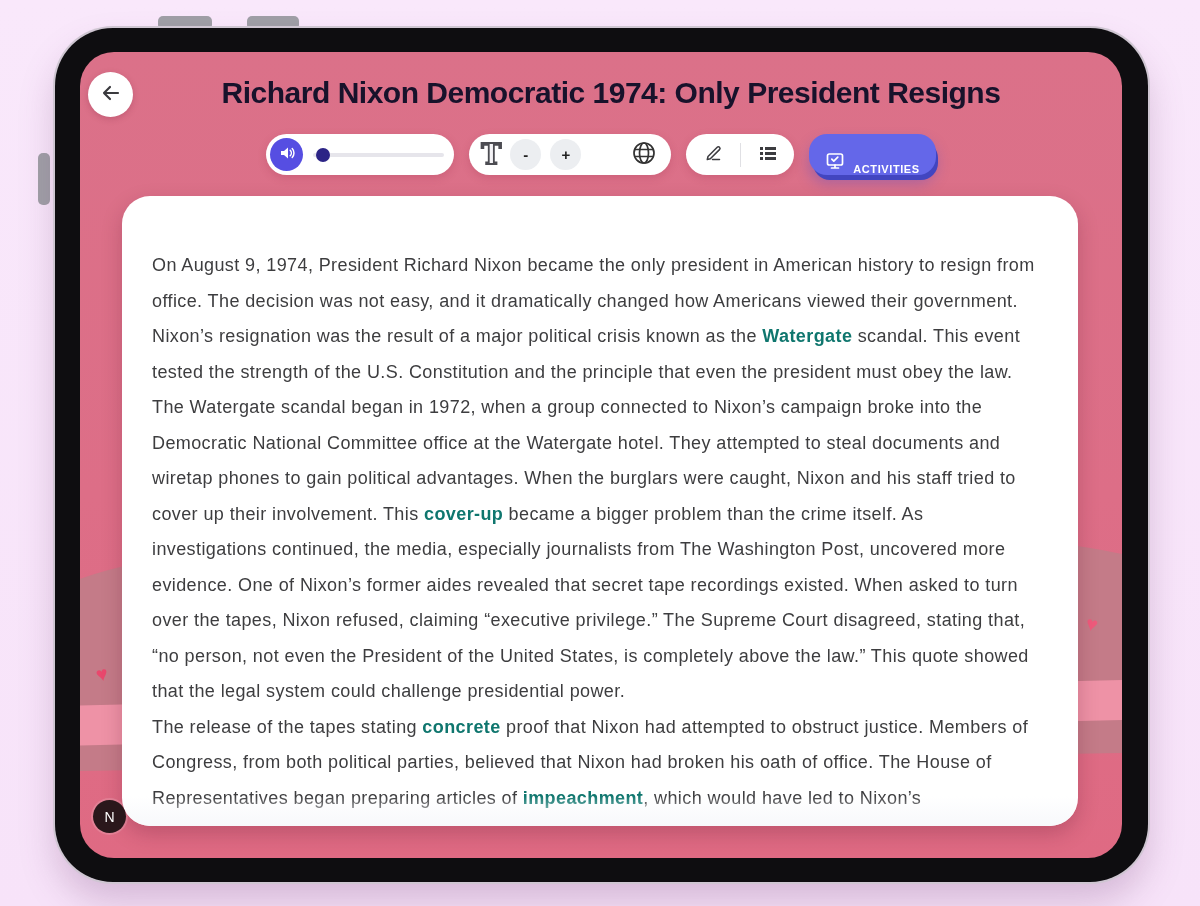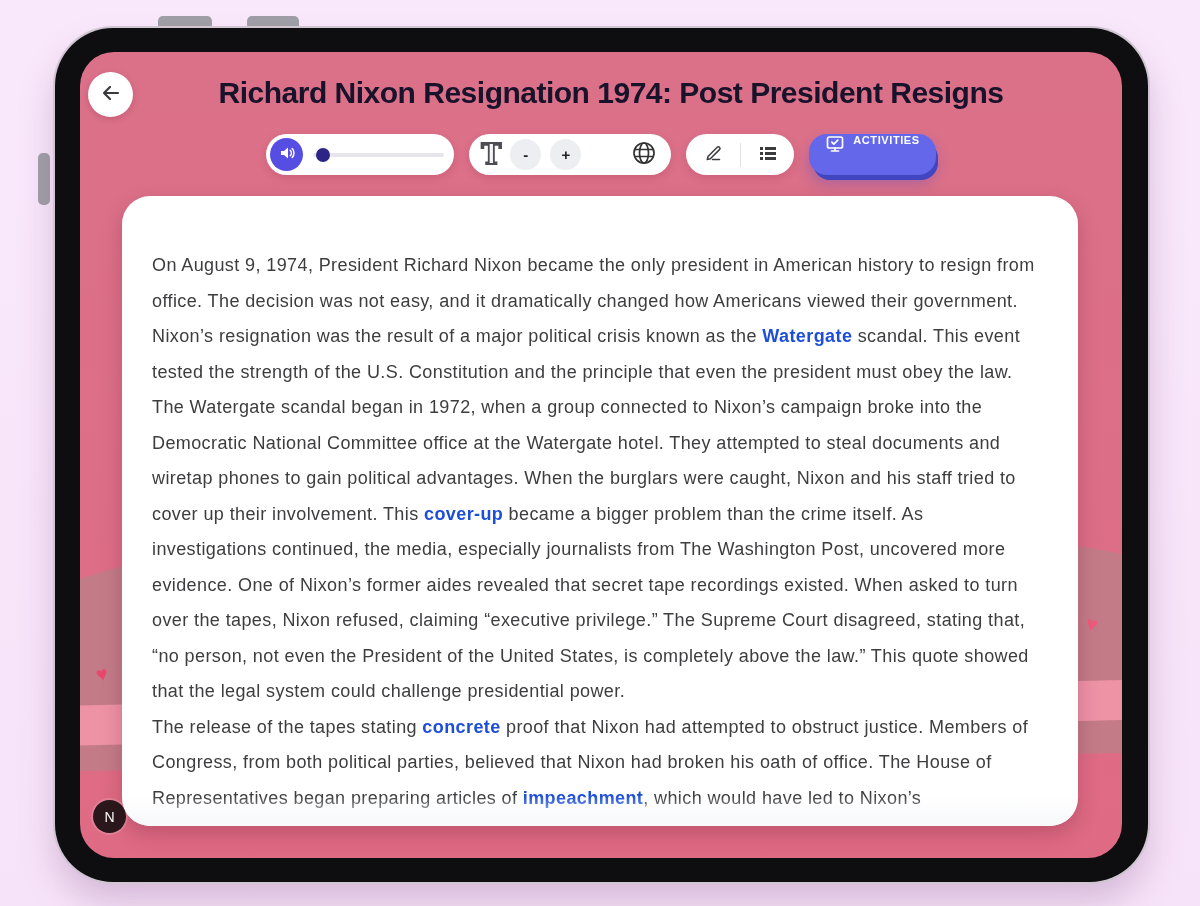--- a/index.html
+++ b/index.html
@@ -40,30 +40,30 @@
   .vol-thumb{position:absolute;top:50%;width:14px;height:14px;border-radius:50%;background:#2c2486;transform:translate(-2px,-50%);}
   .pill-font{width:176px;padding:0 14px 0 12px;gap:9px;}
   .t-glyph{font-family:"DejaVu Serif","Liberation Serif",serif;font-size:27px;font-weight:bold;color:#f4f3f6;
            -webkit-text-stroke:1.8px #4c4c52;line-height:1;}
   .round-sm{width:31px;height:31px;border-radius:50%;background:#eceef1;display:flex;align-items:center;justify-content:center;
             font-size:15px;font-weight:bold;color:#222;cursor:pointer;user-select:none;}
   .globe-wrap{margin-left:auto;display:flex;align-items:center;cursor:pointer;}
   .pill-tools{width:108px;justify-content:space-evenly;}
   .tool-ic{display:flex;align-items:center;cursor:pointer;}
   .v-div{width:1px;height:24px;background:#e0e0e4;}
-  .activities-btn{height:41px;padding:0 16px;border-radius:18px;background:#6467e9;display:flex;align-items:flex-start;gap:8px;
+  .activities-btn{height:41px;padding:0 16px;border-radius:18px;background:#6467e9;display:flex;align-items:flex-end;gap:8px;
                   cursor:pointer;box-shadow:3px 6px 0 -1px #4245c0,0 8px 14px rgba(70,73,201,.35);}
   .activities-label{color:#ffffff;font-size:11px;font-weight:bold;letter-spacing:.6px;}
 
   
   .card{position:absolute;left:42px;top:144px;width:956px;height:630px;background:#ffffff;border-radius:28px;overflow:hidden;
         box-shadow:0 8px 20px rgba(90,20,45,.25);}
   .card-inner{padding:52px 40px 0 30px;}
   .card-inner p{margin:0;font-size:18px;line-height:35.5px;letter-spacing:.4px;color:#3d3d3f;}
-  .card-inner strong{color:#1d4ed8;}
+  .card-inner strong{color:#0f766e;}
   .card-fade{position:absolute;left:0;right:0;bottom:0;height:30px;
              background:linear-gradient(180deg,rgba(255,255,255,0),rgba(247,248,251,.95));pointer-events:none;}
 
   .avatar{position:absolute;left:13px;top:748px;width:33px;height:33px;border-radius:50%;background:#2a171b;z-index:5;
           display:flex;align-items:center;justify-content:center;color:#fff;font-size:14px;cursor:pointer;
           box-shadow:0 0 0 2px rgba(255,255,255,.15);}
 </style>
 </head>
 <body>
 
@@ -83,21 +83,21 @@
     <span class="deco-heart heart-left">♥</span>
     <span class="deco-heart heart-right">♥</span>
 
     <div class="back-btn">
       <span>
         <svg width="22" height="22" viewBox="0 0 22 22">
             <path d="M4 11h14M4 11l6-6M4 11l6 6" stroke="#3a3a3e" stroke-width="2.2" fill="none" stroke-linecap="round" stroke-linejoin="round"></path>
           </svg>
       </span>
     </div>
-    <div class="page-title">Richard Nixon Resignation 1974: Post President Resigns</div>
+    <div class="page-title">Richard Nixon Democratic 1974: Only President Resigns</div>
 
     <div class="toolbar">
 
       <div class="pill pill-volume">
         <div class="vol-circle">
           <span>
             <svg width="18" height="18" viewBox="0 0 18 18">
                 <path d="M3 7v4h3l4 3.4V3.6L6 7H3z" fill="#fff"></path>
                 <path d="M12.2 6.2a4 4 0 0 1 0 5.6M14.2 4.6a6.4 6.4 0 0 1 0 8.8" stroke="#fff" stroke-width="1.5" fill="none" stroke-linecap="round"></path>
               </svg>

